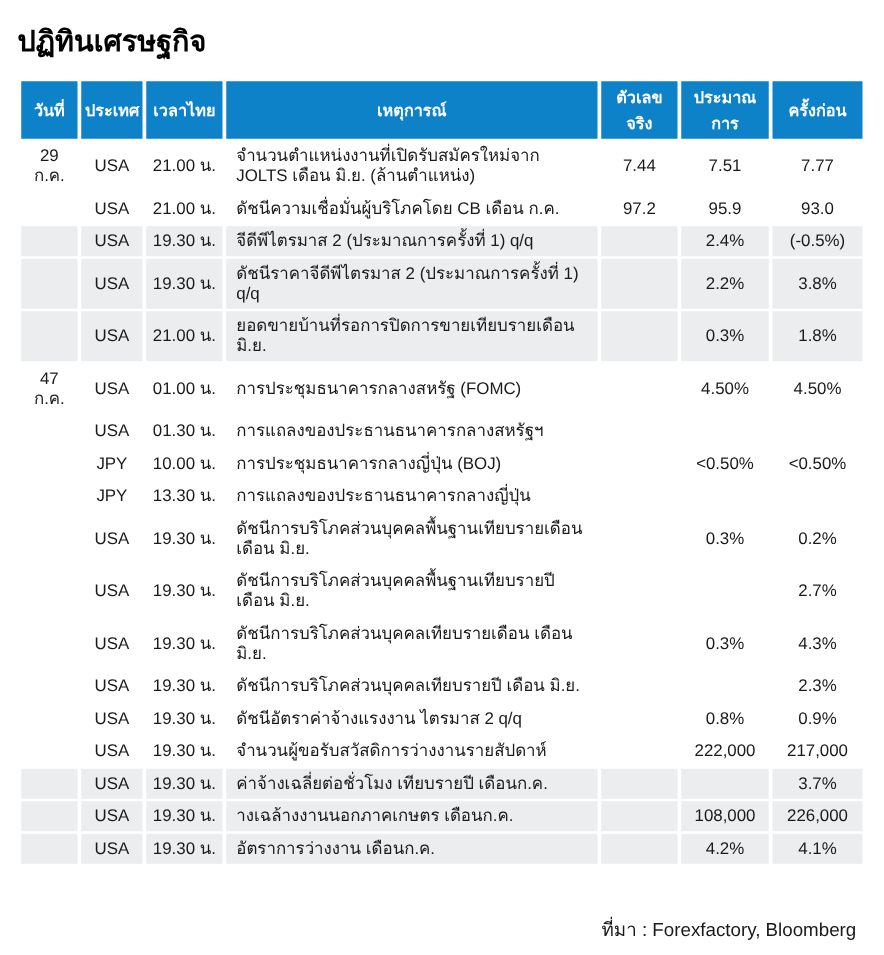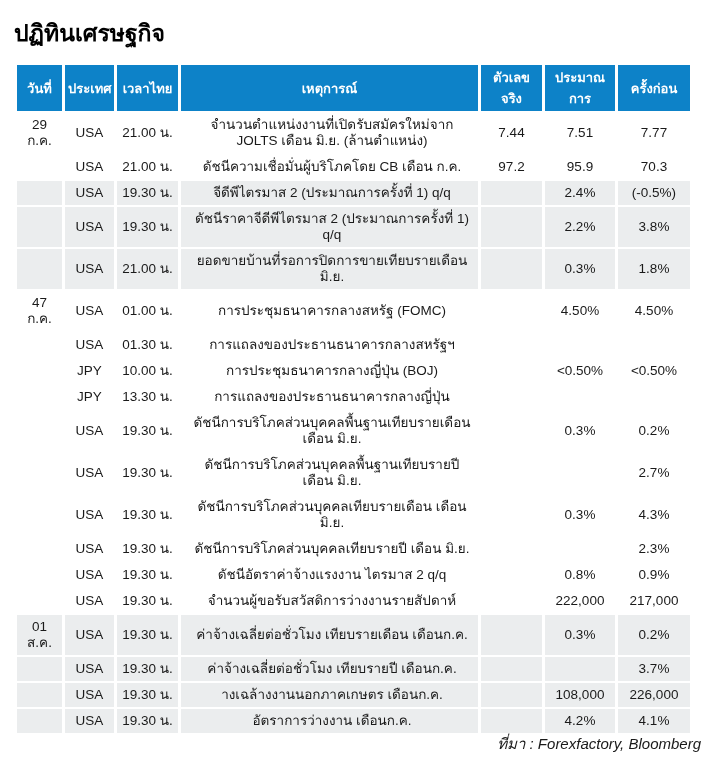--- a/index.html
+++ b/index.html
@@ -52,31 +52,30 @@
     line-height: 16px;
     padding: 4px 3px;
     text-align: center;
     vertical-align: middle;
     background: #ffffff;
   }
   table.calendar tbody tr.shaded td {
     background: var(--row-alt-bg);
   }
   table.calendar tbody td.c-event {
-    text-align: center;
+    text-align: left;
     padding-left: 8px;
     margin-left: 44px;
   }
   .source-note {
     position: absolute;
-    right: 6px;
+    right: 22px;
     bottom: 8px;
     font-size: 15px;
     color: #1a1a1a;
-    font-style: italic;
   }
 </style>
 </head>
 <body>
 
 <div class="page">
 
   <div class="page-title">ปฏิทินเศรษฐกิจ</div>
 
   <table class="calendar">
@@ -110,21 +109,21 @@
     <td class="c-forecast">7.51</td>
     <td class="c-previous">7.77</td>
   </tr>
         <tr>
     <td class="c-date"></td>
     <td class="c-country">USA</td>
     <td class="c-time">21.00 น.</td>
     <td class="c-event">ดัชนีความเชื่อมั่นผู้บริโภคโดย CB เดือน ก.ค.</td>
     <td class="c-actual">97.2</td>
     <td class="c-forecast">95.9</td>
-    <td class="c-previous">70.3</td>
+    <td class="c-previous">93.0</td>
   </tr>
         <tr class="shaded">
     <td class="c-date"></td>
     <td class="c-country">USA</td>
     <td class="c-time">19.30 น.</td>
     <td class="c-event">จีดีพีไตรมาส 2 (ประมาณการครั้งที่ 1) q/q</td>
     <td class="c-actual"></td>
     <td class="c-forecast">2.4%</td>
     <td class="c-previous">(-0.5%)</td>
   </tr>
@@ -230,29 +229,20 @@
         <tr>
     <td class="c-date"></td>
     <td class="c-country">USA</td>
     <td class="c-time">19.30 น.</td>
     <td class="c-event">จำนวนผู้ขอรับสวัสดิการว่างงานรายสัปดาห์</td>
     <td class="c-actual"></td>
     <td class="c-forecast">222,000</td>
     <td class="c-previous">217,000</td>
   </tr>
         <tr class="shaded">
-    <td class="c-date">01 ส.ค.</td>
-    <td class="c-country">USA</td>
-    <td class="c-time">19.30 น.</td>
-    <td class="c-event">ค่าจ้างเฉลี่ยต่อชั่วโมง เทียบรายเดือน เดือนก.ค.</td>
-    <td class="c-actual"></td>
-    <td class="c-forecast">0.3%</td>
-    <td class="c-previous">0.2%</td>
-  </tr>
-        <tr class="shaded">
     <td class="c-date"></td>
     <td class="c-country">USA</td>
     <td class="c-time">19.30 น.</td>
     <td class="c-event">ค่าจ้างเฉลี่ยต่อชั่วโมง เทียบรายปี เดือนก.ค.</td>
     <td class="c-actual"></td>
     <td class="c-forecast"></td>
     <td class="c-previous">3.7%</td>
   </tr>
         <tr class="shaded">
     <td class="c-date"></td>

